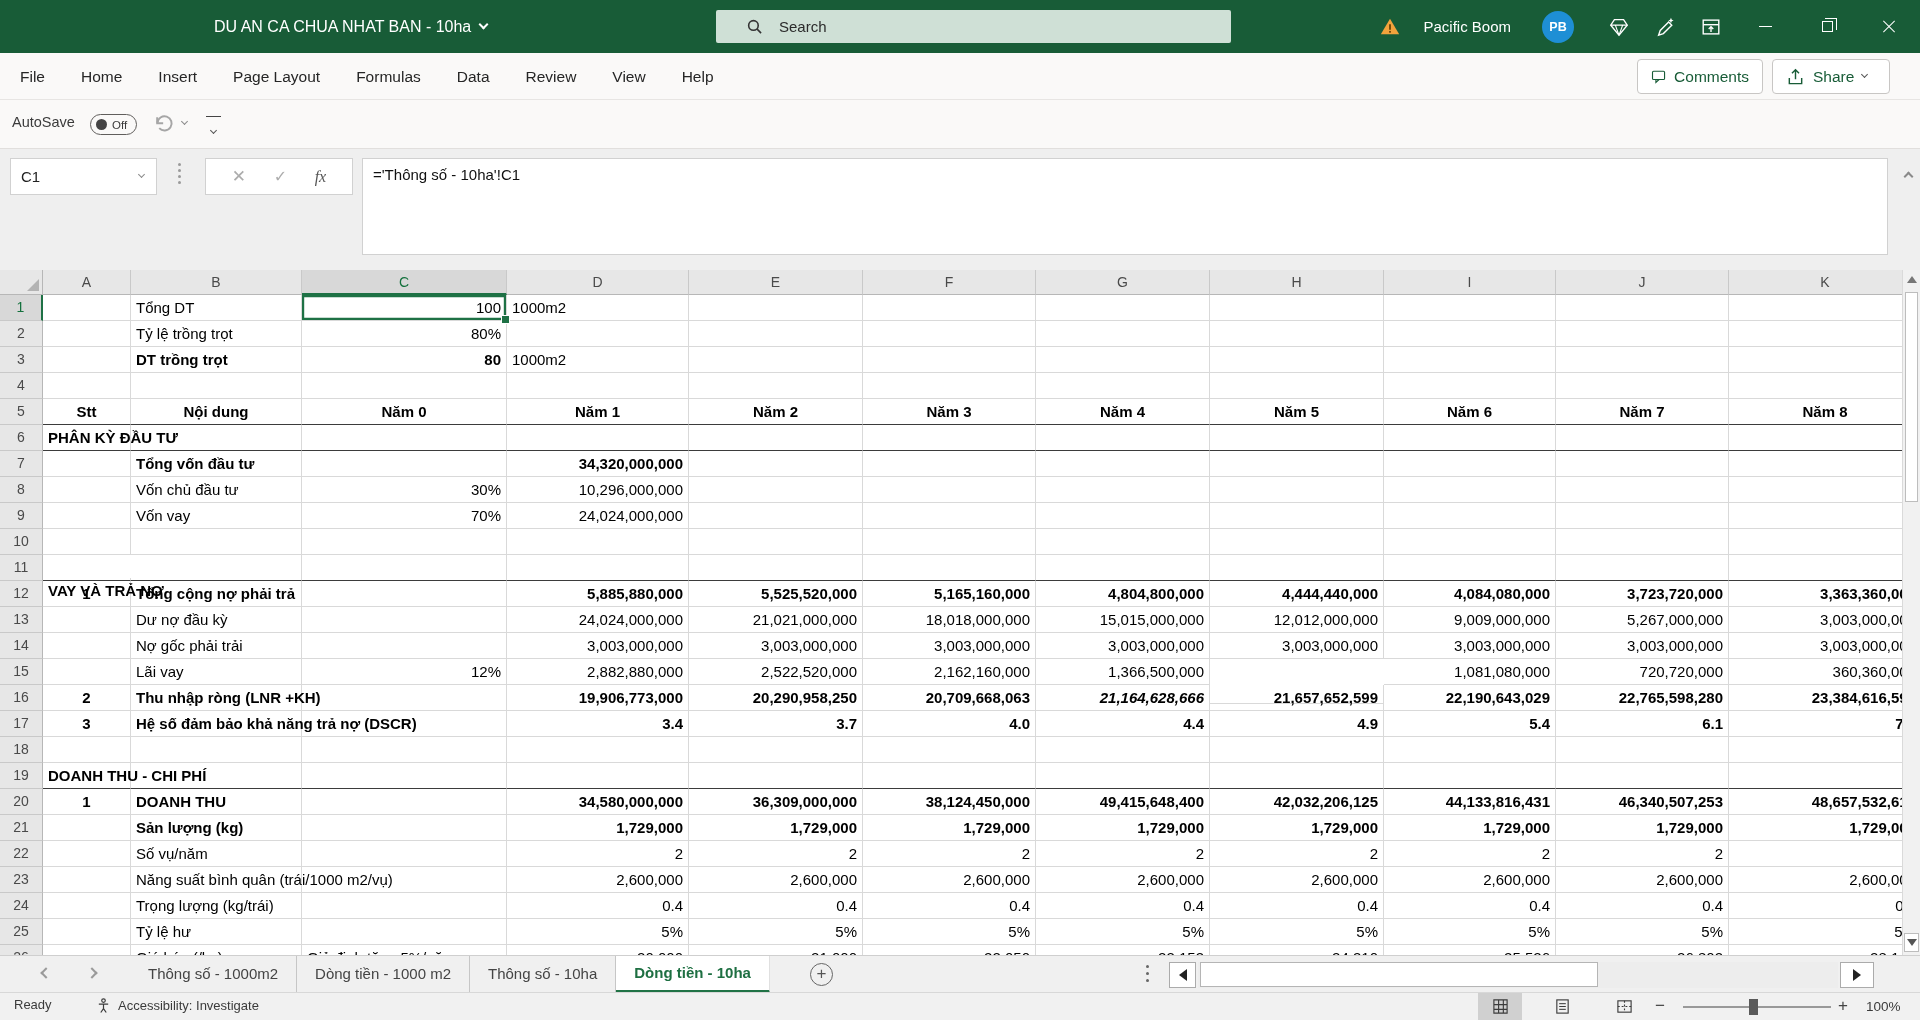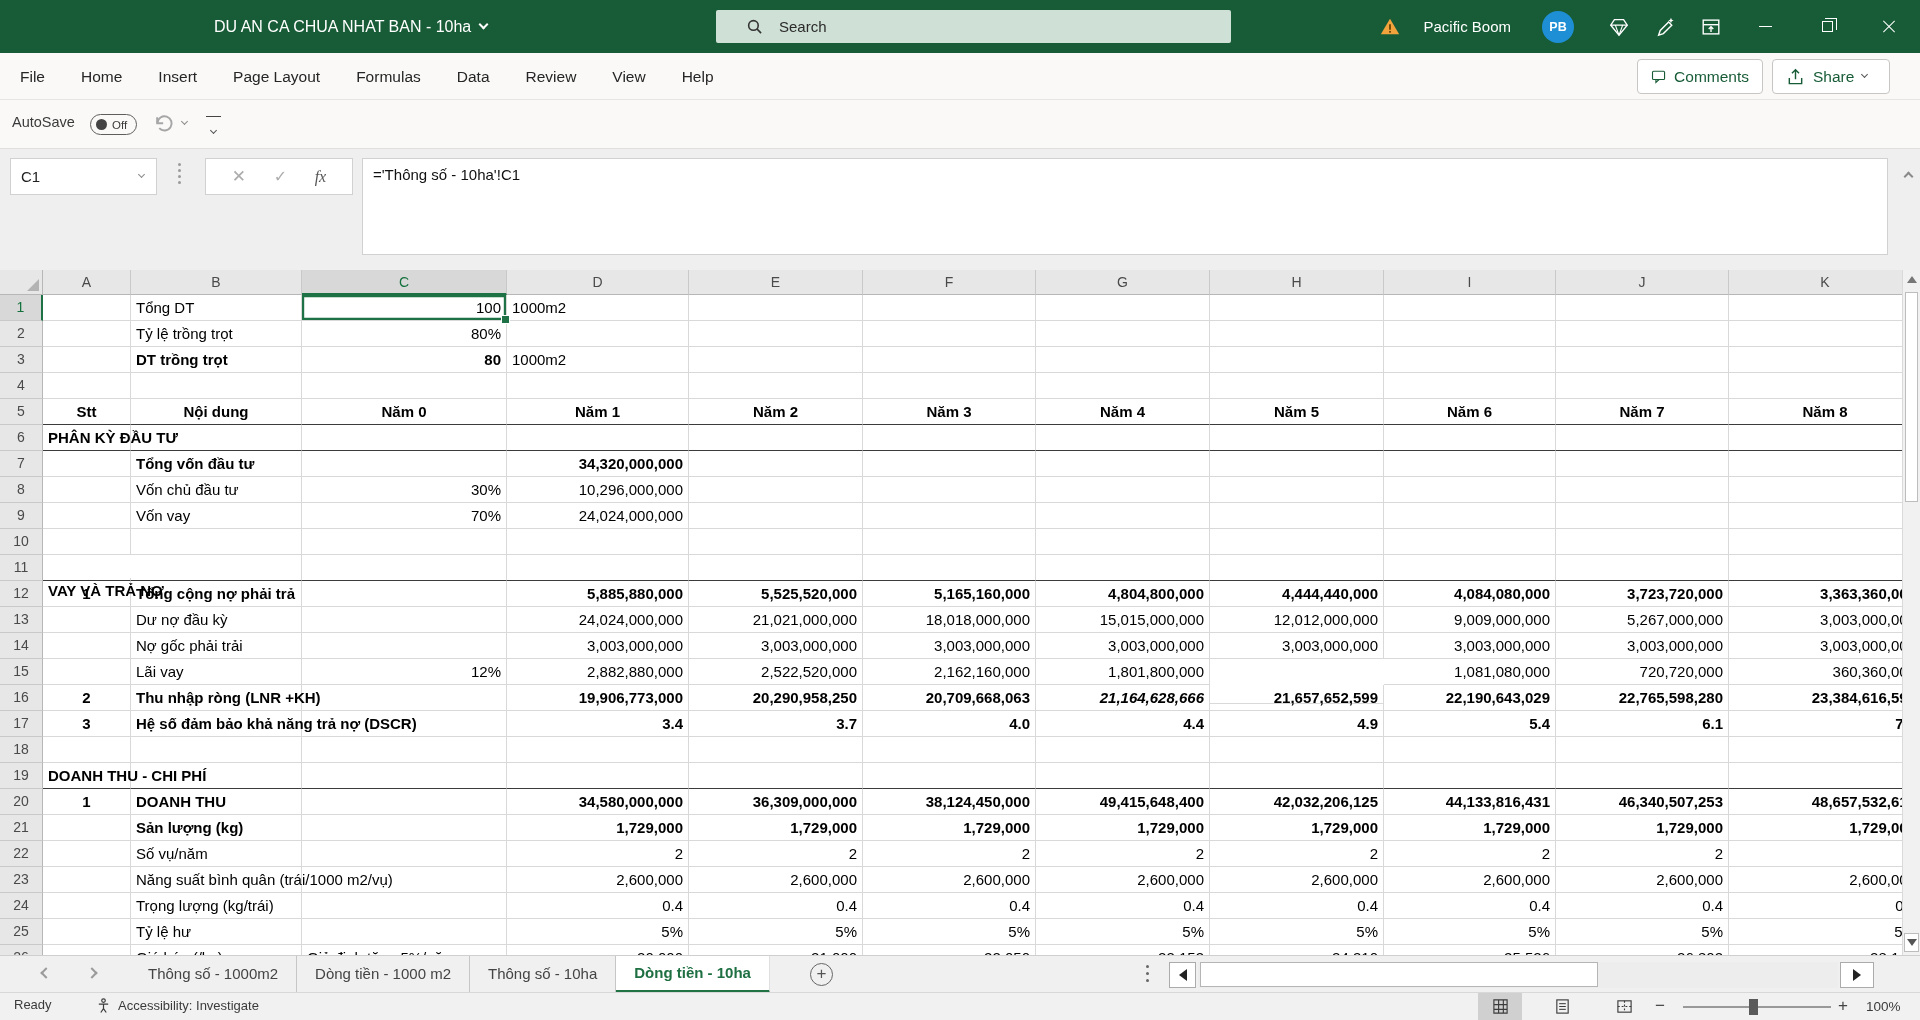--- a/index.html
+++ b/index.html
@@ -473,21 +473,21 @@
         <div class="g-cell a-r" style="width: 193px;">3,003,000,000</div>
       </div>
       <div class="g-row">
         <div class="g-rowhead">15</div>
         <div class="g-cell" style="width: 88px;"></div>
         <div class="g-cell a-l" style="width: 171px;">Lãi vay</div>
         <div class="g-cell a-r" style="width: 205px;">12%</div>
         <div class="g-cell a-r" style="width: 182px;">2,882,880,000</div>
         <div class="g-cell a-r" style="width: 174px;">2,522,520,000</div>
         <div class="g-cell a-r" style="width: 173px;">2,162,160,000</div>
-        <div class="g-cell a-r" style="width: 174px;">1,801,800,000</div>
+        <div class="g-cell a-r" style="width: 174px;">1,366,500,000</div>
         <div class="g-cell a-r" style="width: 174px; margin-top: 44px;">1,441,440,000</div>
         <div class="g-cell a-r" style="width: 172px;">1,081,080,000</div>
         <div class="g-cell a-r" style="width: 173px;">720,720,000</div>
         <div class="g-cell a-r" style="width: 193px;">360,360,000</div>
       </div>
       <div class="g-row">
         <div class="g-rowhead">16</div>
         <div class="g-cell a-c f-b" style="width: 88px;">2</div>
         <div class="g-cell a-l f-b f-ov" style="width: 171px;">Thu nhập ròng (LNR +KH)</div>
         <div class="g-cell" style="width: 205px;"></div>

